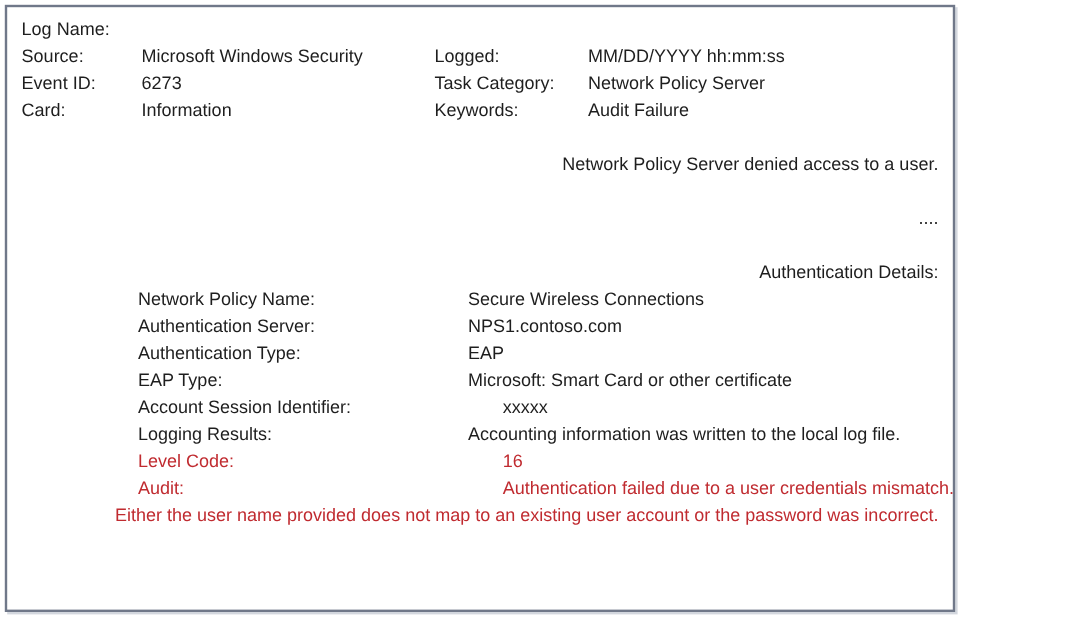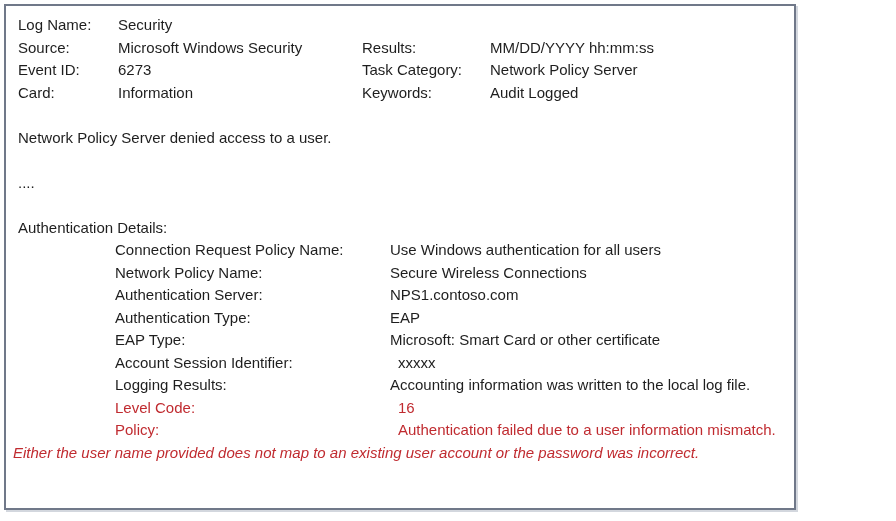--- a/index.html
+++ b/index.html
@@ -24,85 +24,80 @@
     top: 4px;
     width: 792px;
     height: 506px;
     border: 2px solid var(--border);
     background: var(--background);
     padding: 8px 12px 8px 12px;
     box-shadow: 2px 2px 0 rgba(130, 140, 160, 0.35);
     color: var(--text);
     font-size: 15px;
   }
-  .line { line-height: 22.5px; white-space: nowrap; }
+  .line { line-height: 22.5px; white-space: nowrap; text-align: right; }
   .spacer { height: 22.5px; }
   .hrow {
     display: grid;
     grid-template-columns: 100px 244px 128px auto;
     line-height: 22.5px;
     white-space: nowrap;
   }
   .arow {
     display: grid;
     grid-template-columns: 275px auto;
     margin-left: 97px;
     line-height: 22.5px;
     white-space: nowrap;
   }
   .red { color: var(--red); }
-  .shift { padding-left: 8px; }
-  .footer-note { margin-left: -5px; font-style: italic; }
+  .shift { padding-left: 8px; margin-left: 21px; }
+  .footer-note { margin-left: -5px; }
 </style>
 </head>
 <body>
 
 <div class="frame">
 
   <div class="hrow">
     <span>Log Name:</span>
-    <span>Security</span>
     <span></span>
     <span></span>
   </div>
   <div class="hrow">
     <span>Source:</span>
     <span>Microsoft Windows Security</span>
-    <span>Results:</span>
+    <span>Logged:</span>
     <span>MM/DD/YYYY hh:mm:ss</span>
   </div>
   <div class="hrow">
     <span>Event ID:</span>
     <span>6273</span>
     <span>Task Category:</span>
     <span>Network Policy Server</span>
   </div>
   <div class="hrow">
     <span>Card:</span>
     <span>Information</span>
     <span>Keywords:</span>
-    <span>Audit Logged</span>
+    <span>Audit Failure</span>
   </div>
 
   <div class="spacer"></div>
 
   <div class="line">Network Policy Server denied access to a user.</div>
 
   <div class="spacer"></div>
 
   <div class="line">....</div>
 
   <div class="spacer"></div>
 
   <div class="line">Authentication Details:</div>
 
-  <div class="arow">
-    <span>Connection Request Policy Name:</span>
-    <span>Use Windows authentication for all users</span>
-  </div>
   <div class="arow">
     <span>Network Policy Name:</span>
     <span>Secure Wireless Connections</span>
   </div>
   <div class="arow">
     <span>Authentication Server:</span>
     <span>NPS1.contoso.com</span>
   </div>
   <div class="arow">
     <span>Authentication Type:</span>
@@ -118,19 +113,19 @@
   </div>
   <div class="arow">
     <span>Logging Results:</span>
     <span>Accounting information was written to the local log file.</span>
   </div>
   <div class="arow red">
     <span>Level Code:</span>
     <span class="shift">16</span>
   </div>
   <div class="arow red">
-    <span>Policy:</span>
-    <span class="shift">Authentication failed due to a user information mismatch.</span>
+    <span>Audit:</span>
+    <span class="shift">Authentication failed due to a user credentials mismatch.</span>
   </div>
 
   <div class="line red footer-note">Either the user name provided does not map to an existing user account or the password was incorrect.</div>
 
 </div>
 
 </body></html>

